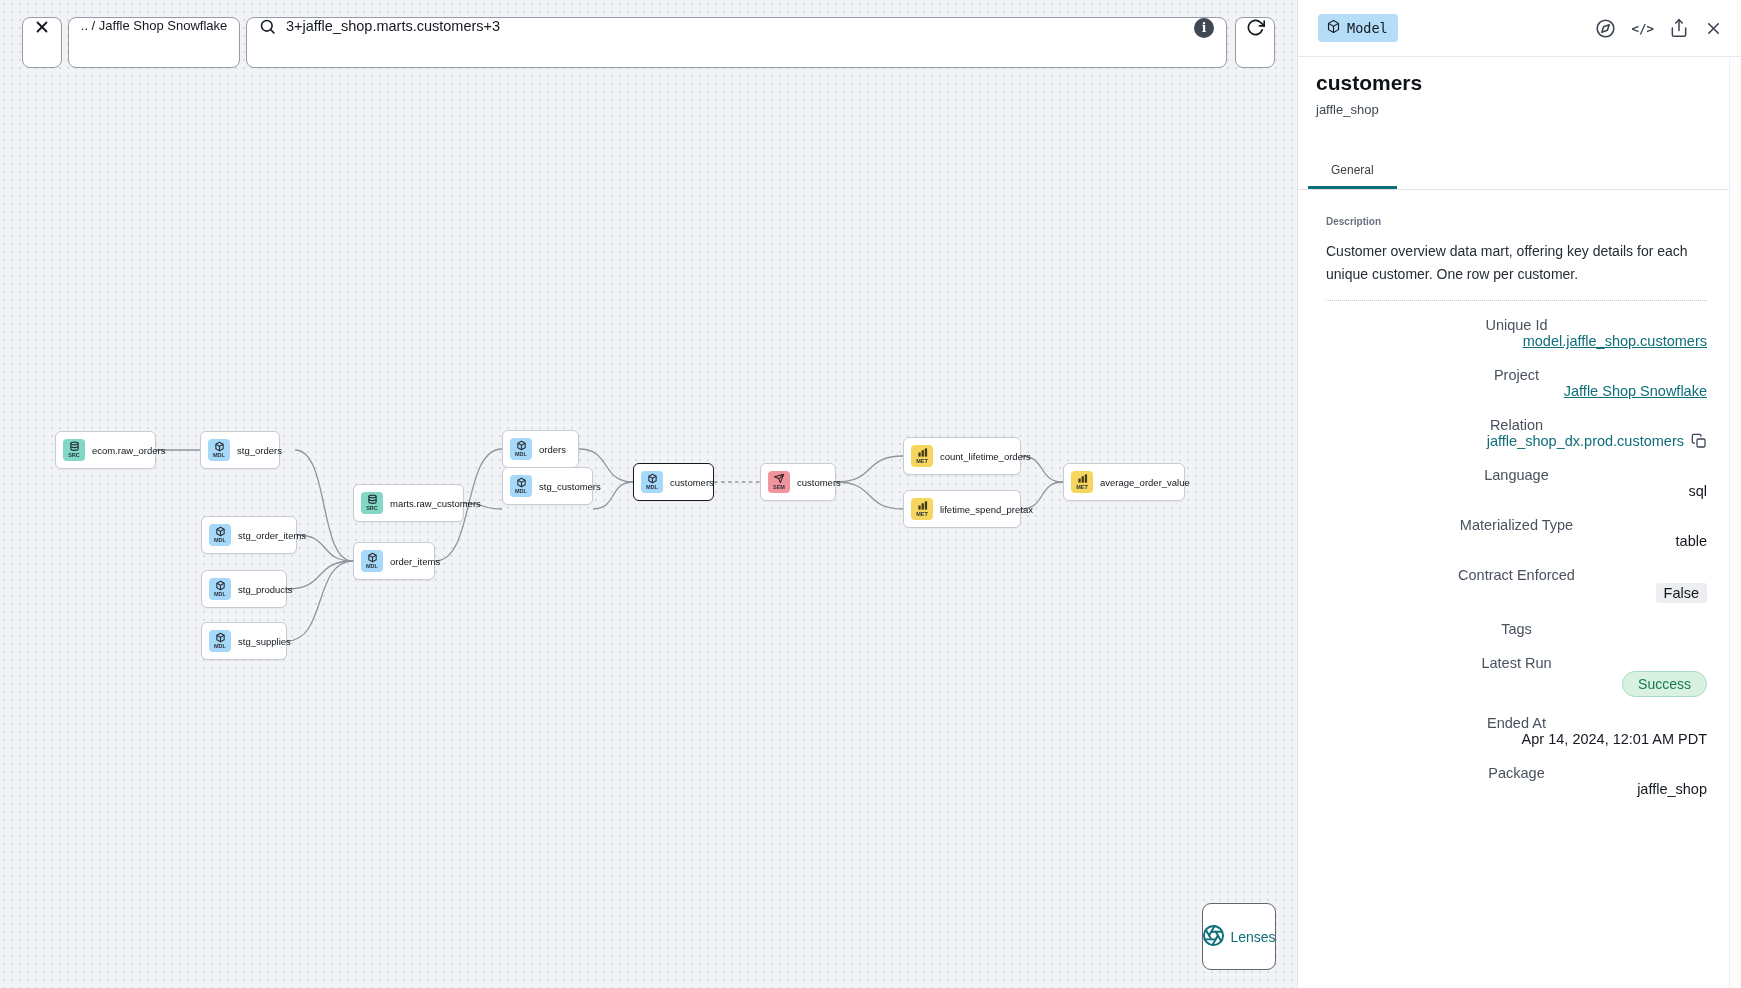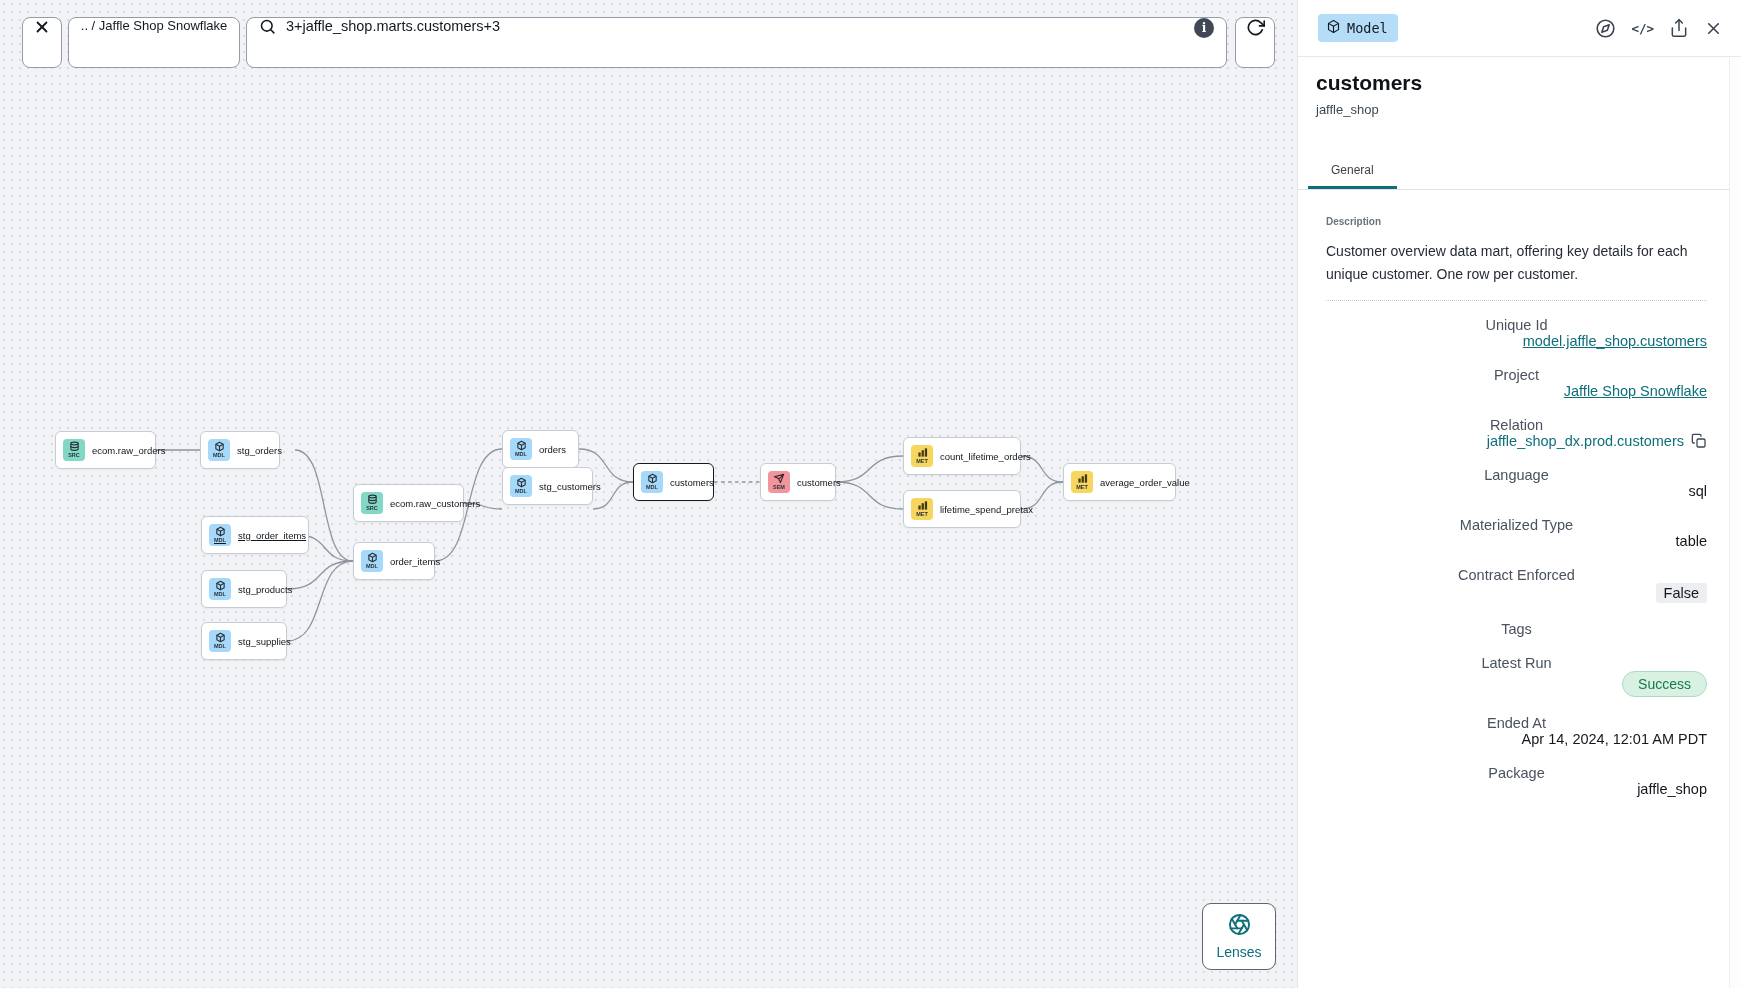--- a/index.html
+++ b/index.html
@@ -42,21 +42,21 @@
   }
   .node.selected { border:1.6px solid #14181f; }
   .nicon { width:22px; height:22px; border-radius:4px; flex:0 0 auto;
     display:flex; flex-direction:column; align-items:center; justify-content:center; }
   .nicon-label { font-size:5.5px; font-weight:700; color:#29313b; line-height:1; margin-top:1px; }
   .node-label { margin-left:7px; font-size:9.5px; color:#10151b; white-space:nowrap; }
 
   .lenses {
     position:absolute; left:1202px; top:903px; width:74px; height:67px;
     background:#fff; border:1px solid #5c6570; border-radius:9px;
-    display:flex; flex-direction:column; align-items:center; justify-content:center; gap:5px;
+    display:flex; flex-direction:row; align-items:center; justify-content:center; gap:5px;
     cursor:pointer;
   }
   .lenses .lbl { color:#0e6f7a; font-size:14px; }
 
   
   .panel {
     position:absolute; right:0; top:0; width:444px; height:988px;
     background:#fff; border-left:1px solid #e2e4e8;
   }
   .panel-header {
@@ -139,23 +139,23 @@
       </div>
       <div class="node" style="left: 353px; top: 484px; width: 111px;">
         <span class="nicon" style="background: rgb(130, 215, 197);">
           <svg width="11" height="11" viewBox="0 0 24 24" fill="none" stroke="#29313b" stroke-width="2.4">
             <ellipse cx="12" cy="5.5" rx="8" ry="3"></ellipse>
             <path d="M4 5.5v6c0 1.7 3.6 3 8 3s8-1.3 8-3v-6"></path>
             <path d="M4 11.5v6c0 1.7 3.6 3 8 3s8-1.3 8-3v-6"></path>
           </svg>
           <span class="nicon-label">SRC</span>
         </span>
-        <span class="node-label">ecom.raw_customers</span>
-      </div>
-      <div class="node" style="left: 201px; top: 516px; width: 108px; text-decoration: underline;">
+        <span class="node-label">marts.raw_customers</span>
+      </div>
+      <div class="node" style="left: 201px; top: 516px; width: 96px;">
         <span class="nicon" style="background: rgb(166, 217, 249);">
           <svg width="11" height="11" viewBox="0 0 24 24" fill="none" stroke="#29313b" stroke-width="2.4" stroke-linejoin="round">
             <path d="M12 2.5 20 7v10l-8 4.5L4 17V7z"></path>
             <path d="M4 7l8 4.5L20 7M12 11.5V21.5"></path>
           </svg>
           <span class="nicon-label">MDL</span>
         </span>
         <span class="node-label">stg_order_items</span>
       </div>
       <div class="node" style="left: 201px; top: 570px; width: 86px;">
@@ -242,21 +242,21 @@
         <span class="nicon" style="background: rgb(246, 214, 95);">
           <svg width="11" height="11" viewBox="0 0 24 24" fill="#423a15">
             <rect x="3" y="12" width="5" height="9"></rect>
             <rect x="10" y="7" width="5" height="14"></rect>
             <rect x="17" y="3" width="5" height="18"></rect>
           </svg>
           <span class="nicon-label">MET</span>
         </span>
         <span class="node-label">lifetime_spend_pretax</span>
       </div>
-      <div class="node" style="left: 1063px; top: 463px; width: 113px;">
+      <div class="node" style="left: 1063px; top: 463px; width: 122px;">
         <span class="nicon" style="background: rgb(246, 214, 95);">
           <svg width="11" height="11" viewBox="0 0 24 24" fill="#423a15">
             <rect x="3" y="12" width="5" height="9"></rect>
             <rect x="10" y="7" width="5" height="14"></rect>
             <rect x="17" y="3" width="5" height="18"></rect>
           </svg>
           <span class="nicon-label">MET</span>
         </span>
         <span class="node-label">average_order_value</span>
       </div>

